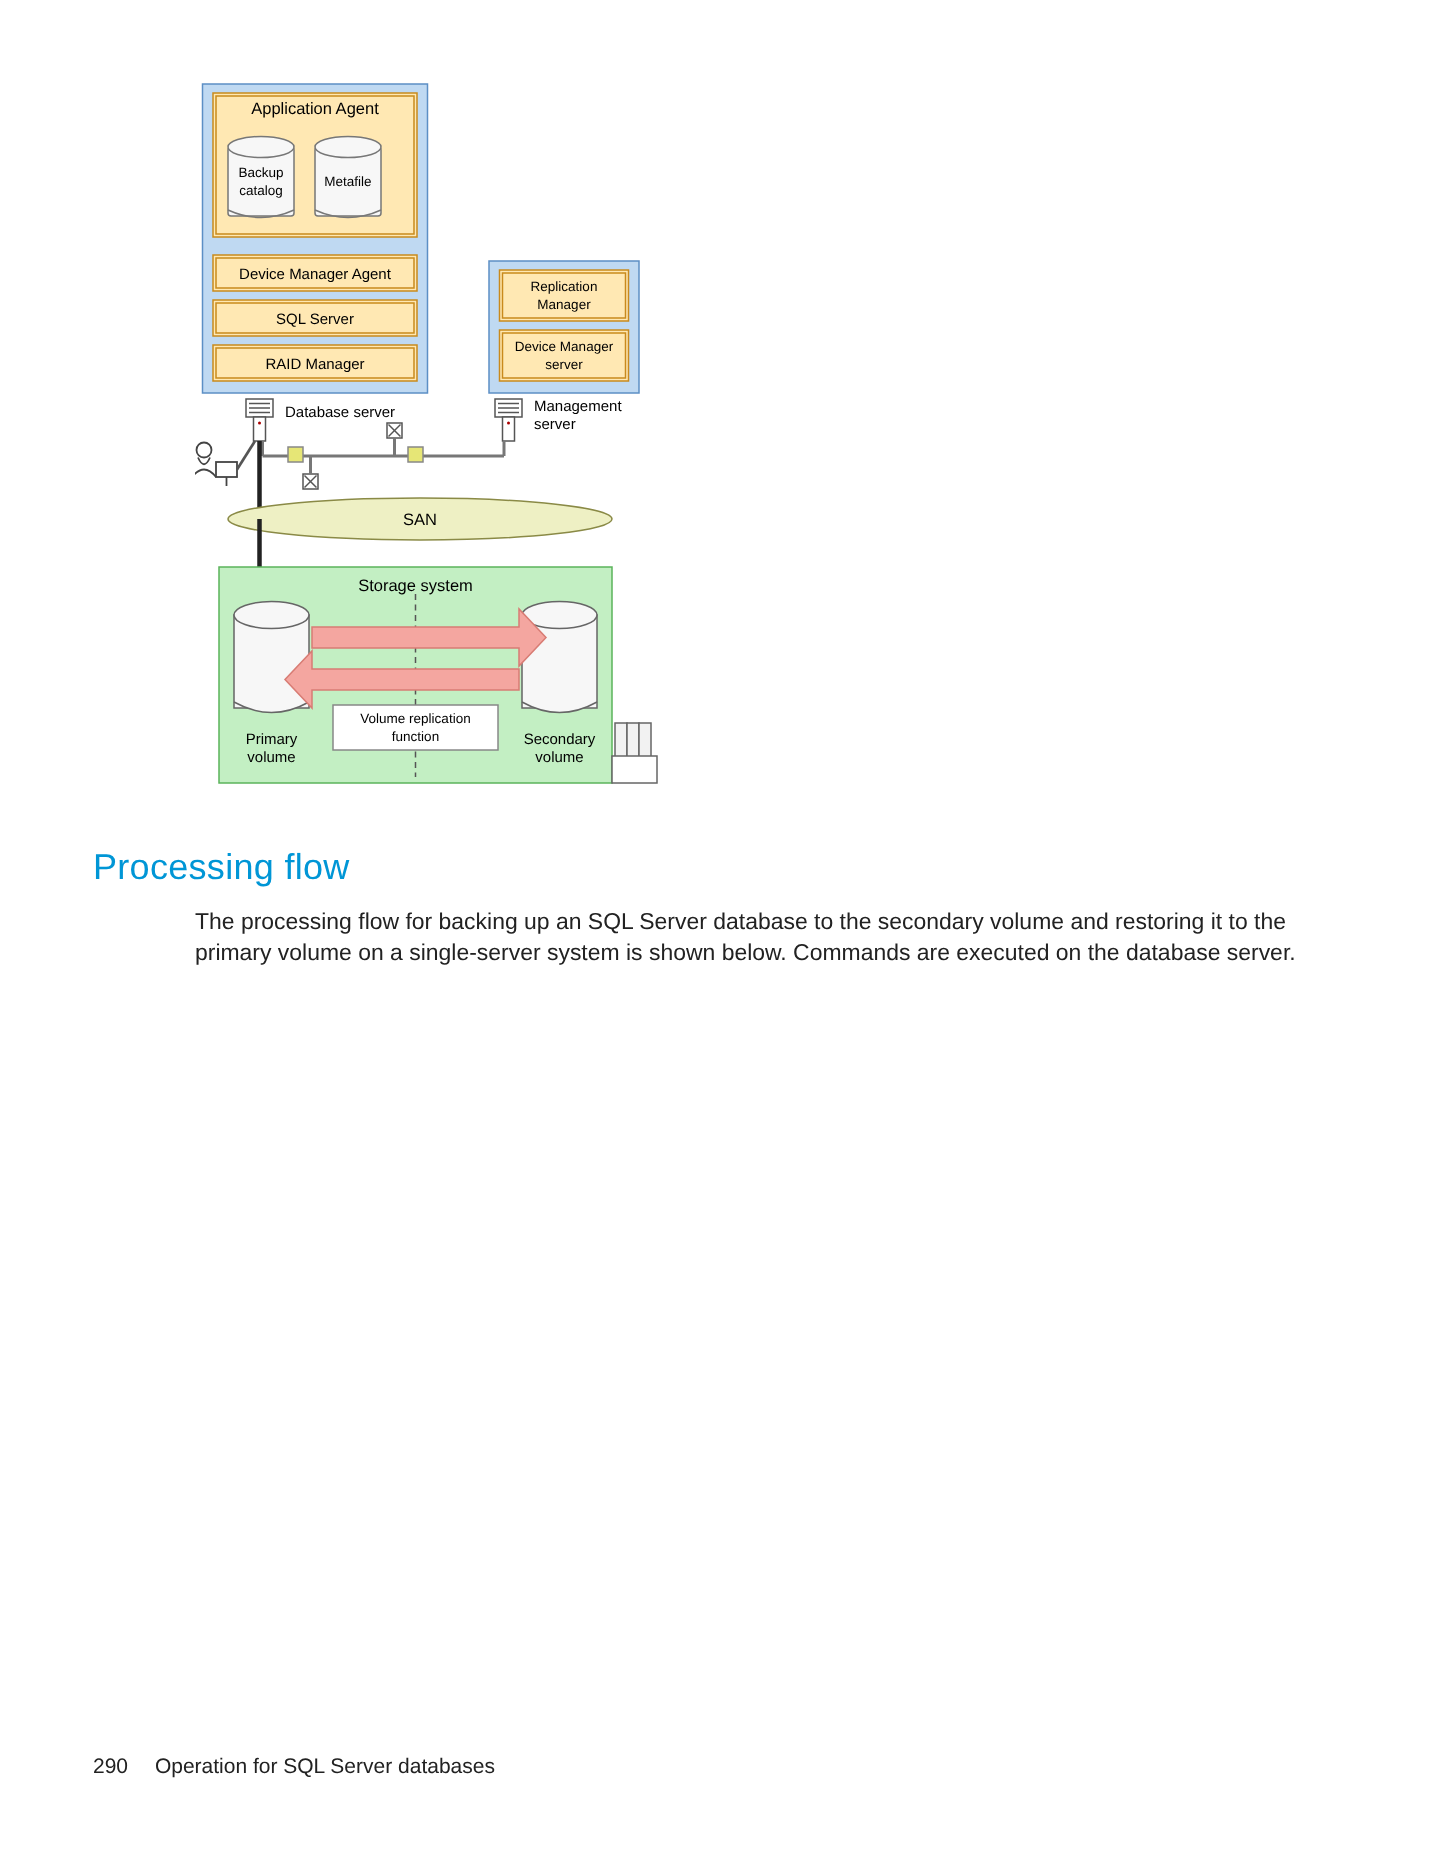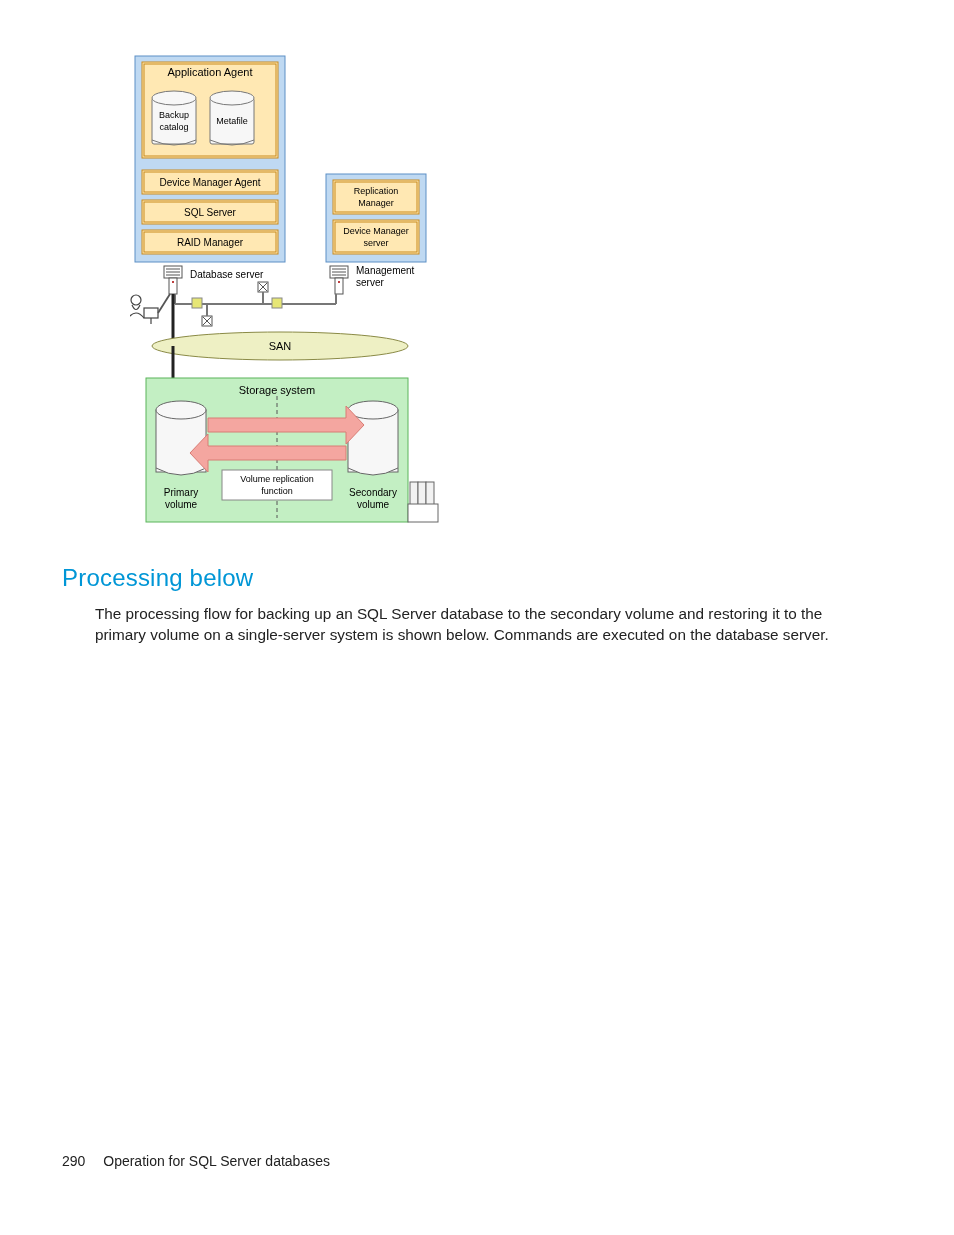--- a/index.html
+++ b/index.html
@@ -1,22 +1,22 @@
 <!DOCTYPE html>
 <html><head>
 <meta charset="utf-8">
 <style>
   html,body { margin:0; padding:0; background:#fff; font-family:Arial,Helvetica,sans-serif; }
   .page { width:954px; height:1235px; position:relative; box-sizing:border-box; padding:50px 62px 30px 62px; color:#222; }
   .diagram-wrap { margin-left:68px; margin-bottom:30px; }
   svg text { font-family:Arial,Helvetica,sans-serif; }
   .caption { color:#0096d6; font-weight:bold; font-size:15px; line-height:1.35; margin-left:68px; max-width:780px; }
   h2.section { color:#0096d6; font-weight:normal; font-size:24px; margin:30px 0 12px 0; letter-spacing:.2px; }
-  p.body { color:#222; font-size:15.3px; line-height:1.35; margin:0 0 14px 33px; max-width:780px; }
-  .footer { position:absolute; left:62px; bottom:66px; font-size:14px; color:#222; }
+  p.body { color:#222; font-size:15.3px; line-height:1.35; margin:0 0 14px 68px; max-width:780px; }
+  .footer { position:absolute; left:62px; bottom:50px; font-size:14px; color:#222; }
   .footer .pn { margin-right:14px; }
 </style>
 </head>
 <body>
 
 <div class="page">
 
   <div class="diagram-wrap">
     <svg width="310" height="480" viewBox="0 0 310 480">
 
@@ -158,21 +158,21 @@
       <g stroke="#666" fill="#f2f2f2">
         <rect x="280" y="432" width="8" height="36"></rect>
         <rect x="288" y="432" width="8" height="36"></rect>
         <rect x="296" y="432" width="8" height="36"></rect>
         <rect x="278" y="454" width="30" height="18" fill="#fff"></rect>
       </g>
     </svg>
   </div>
 
 
-  <h2 class="section">Processing below</h2>
+  <h2 class="section">Processing flow</h2>
 
   <p class="body">The processing flow for backing up an SQL Server database to the secondary volume and restoring it to the primary volume on a single-server system is shown below. Commands are executed on the database server.</p>
 
   <div class="footer">
     <span class="pn">290</span>
     <span>Operation for SQL Server databases</span>
   </div>
 </div>
 
 </body></html>

